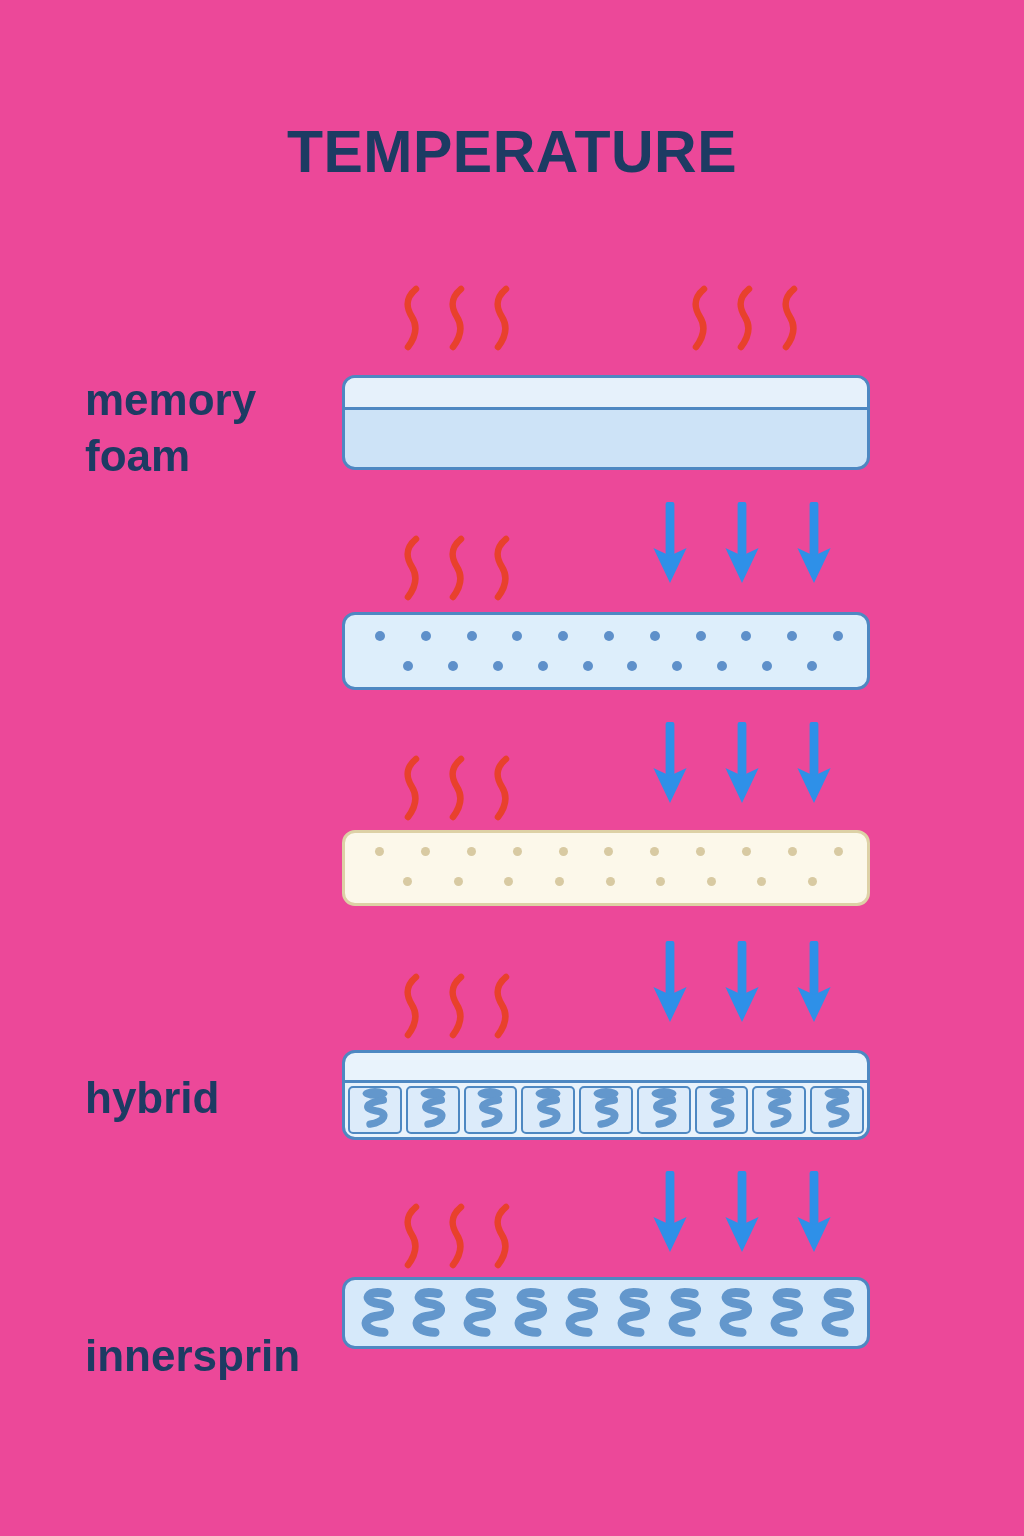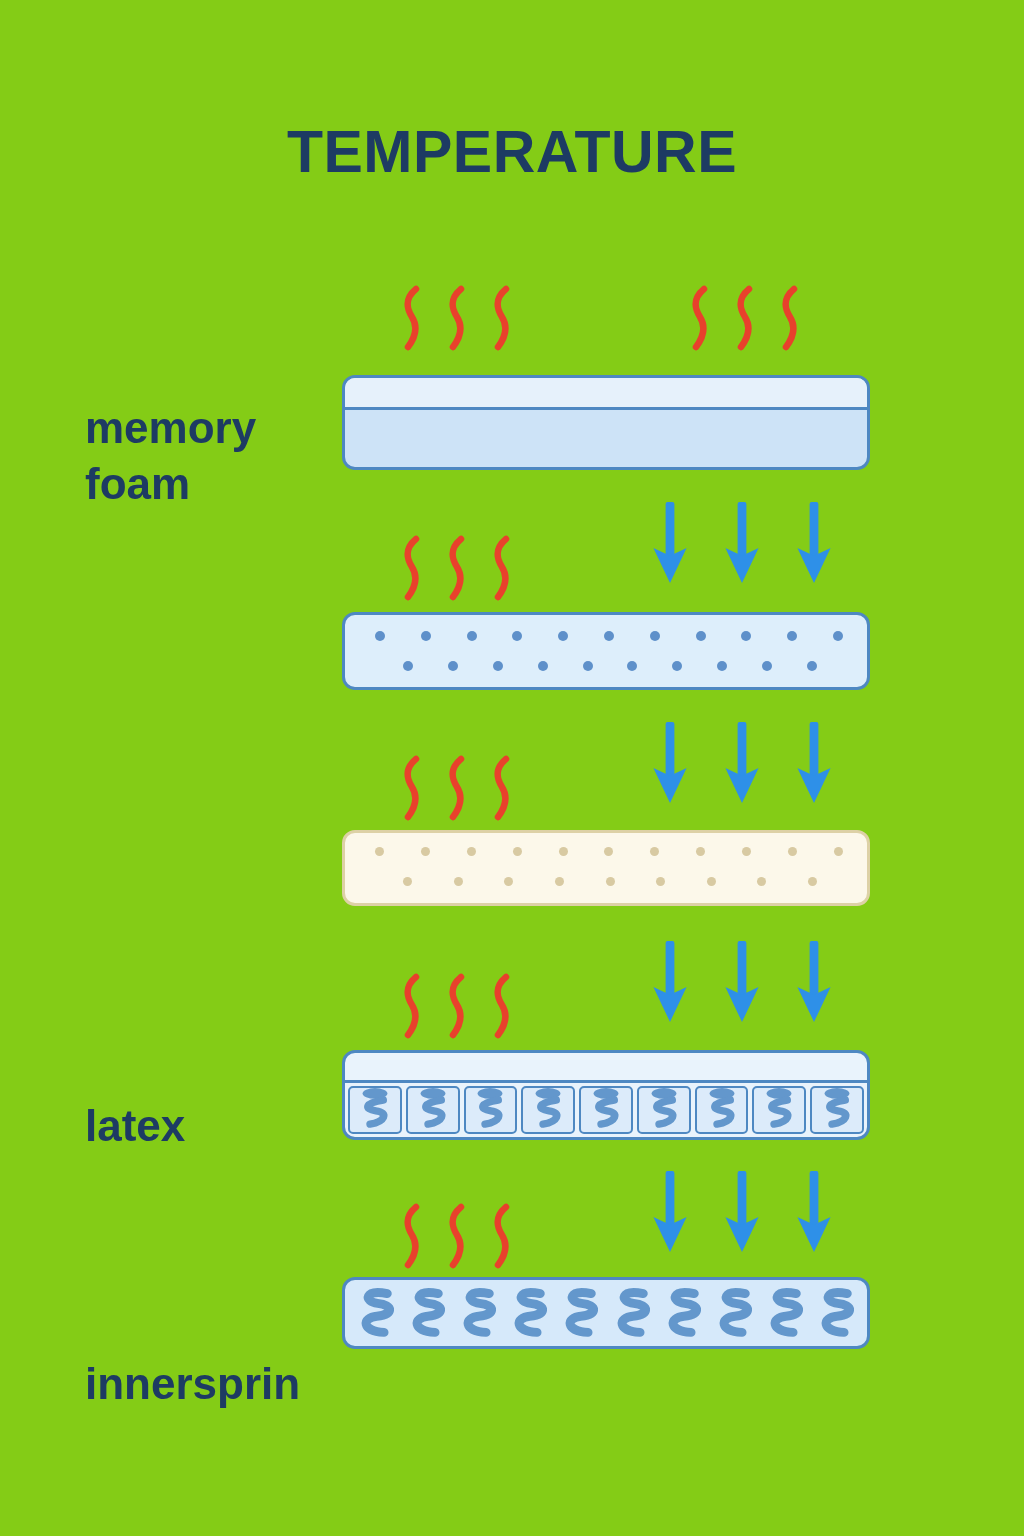--- a/index.html
+++ b/index.html
@@ -1,35 +1,35 @@
 <!DOCTYPE html>
 <html style="--heading: #1d3b63; --heat: #e8412c; --airflow: #2e90e8; --mattress-border: #4e88c2; --memory-top: #e6f1fb; --memory-bottom: #cde3f7; --opencell-fill: #ddeefb; --opencell-dot: #5e90ca; --latex-fill: #fcf8ea; --latex-border: #ddd1a6; --latex-dot: #d8caa2; --hybrid-top: #e9f3fc; --hybrid-cell: #dcebfa; --coil: #6397cc; --innerspring-fill: #d6e9fa;"><head>
 <meta charset="utf-8">
 <style>
   html,body{margin:0;padding:0;background:#ffffff;}
   .canvas{
     position:relative;
     width:1024px;height:1536px;
     margin:0 auto;
-    background:#84cc16;
+    background:#ec4899;
     overflow:hidden;
     font-family:"Liberation Sans", sans-serif;
   }
   .title{
     position:absolute;top:74px;left:0;right:0;
     text-align:center;
     color:var(--heading);
     font-size:59px;font-weight:bold;
     line-height:1.32;letter-spacing:0.5px;
   }
   .title span{display:block;}
   .row-label{
     position:absolute;left:85px;width:255px;
     color:var(--heading);
-    font-size:44px;font-weight:bold;line-height:1.27;margin-top:28px;
+    font-size:44px;font-weight:bold;line-height:1.27;
   }
   .lbl-1{top:372px;}
   .lbl-2{top:605px;}
   .lbl-3{top:844px;}
   .lbl-4{top:1070px;}
   .lbl-5{top:1328px;}
 
   
   .waves{position:absolute;display:flex;gap:21px;}
   .arrows{position:absolute;display:flex;gap:32px;}
@@ -226,21 +226,21 @@
         <span class="dot"></span>
         <span class="dot"></span>
         <span class="dot"></span>
         <span class="dot"></span>
         <span class="dot"></span>
         <span class="dot"></span>
         <span class="dot"></span>
       </div>
   </div>
 
-  <div class="row-label lbl-4">latex</div>
+  <div class="row-label lbl-4">hybrid</div>
   <div class="waves w-4">
       <svg class="wave" viewBox="0 0 24 66">
         <path d="M16 4 C4 14 7 24 12 32 C17 40 17 50 8 62" fill="none" stroke="currentColor" stroke-width="6.5" stroke-linecap="round"></path>
       </svg>
       <svg class="wave" viewBox="0 0 24 66">
         <path d="M16 4 C4 14 7 24 12 32 C17 40 17 50 8 62" fill="none" stroke="currentColor" stroke-width="6.5" stroke-linecap="round"></path>
       </svg>
       <svg class="wave" viewBox="0 0 24 66">
         <path d="M16 4 C4 14 7 24 12 32 C17 40 17 50 8 62" fill="none" stroke="currentColor" stroke-width="6.5" stroke-linecap="round"></path>
       </svg>

